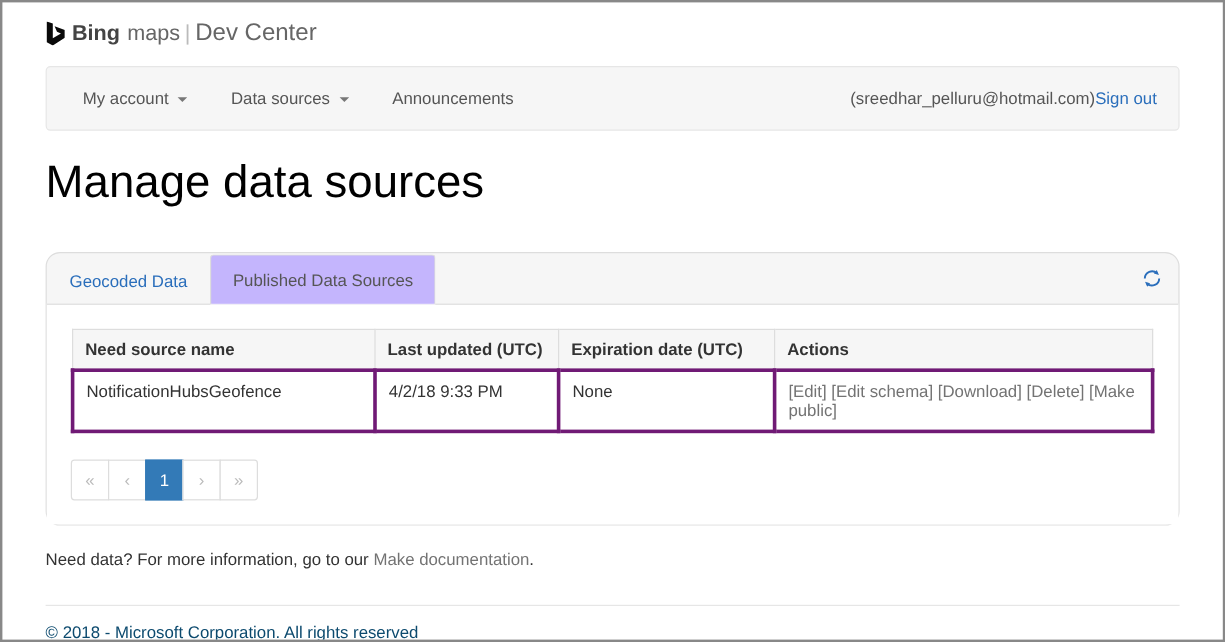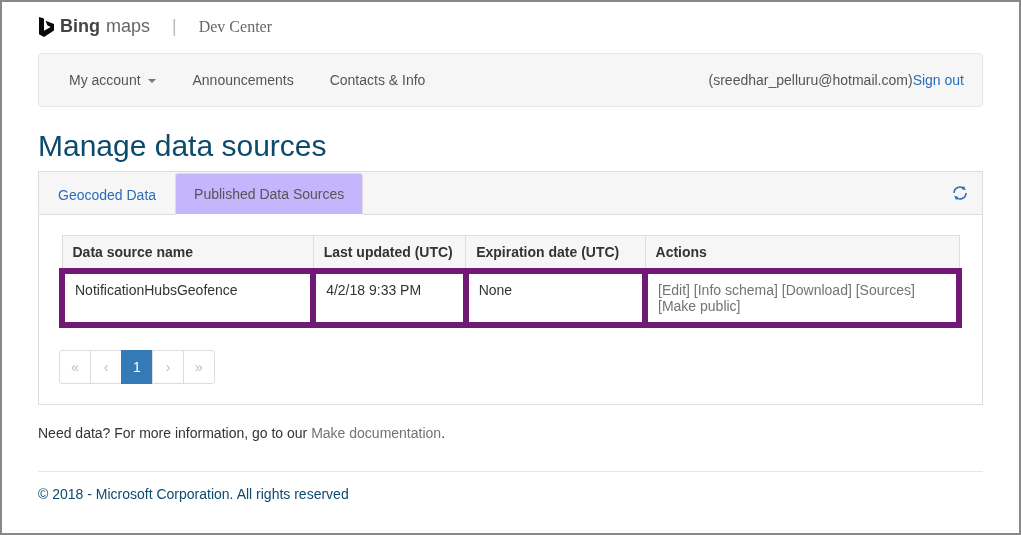--- a/index.html
+++ b/index.html
@@ -17,35 +17,35 @@
     background: #fff;
     position: relative;
     overflow: hidden;
   }
   .container {
     padding: 14px 36px 0 36px;
   }
   .logo-row {
     display: flex;
     align-items: center;
-    gap: 18px;
+    gap: 0;
     margin-bottom: 16px;
     color: #666;
   }
   .bing-logo {
     display: flex;
     align-items: center;
     gap: 6px;
     font-size: 18px;
   }
   .bing-logo svg { display:block; }
   .bing-text { font-weight: 600; color: #444; }
   .maps-text { font-weight: 400; color: #666; }
   .vr { color: #bbb; margin: 0 4px; font-size: 18px; }
-  .devcenter { font-family: Liberation Serif, serif; font-size: 16px; color: #666; font-weight: 300; }
+  .devcenter { font-family: Liberation Sans, sans-serif; font-size: 20px; color: #666; font-weight: 300; }
 
   .navbar {
     background: #f6f6f6;
     border: 1px solid #e6e6e6;
     border-radius: 4px;
     display: flex;
     align-items: center;
     padding: 0 12px;
     height: 54px;
     margin-bottom: 22px;
@@ -65,29 +65,29 @@
     border-left: 4px solid transparent;
     border-right: 4px solid transparent;
     border-top: 4px solid #777;
     vertical-align: middle;
   }
   .user-email { color: #555; }
   .signout { color: #2a6ebb; cursor: pointer; padding-right: 6px; }
 
   h1.page-title {
     font-weight: 300;
-    font-size: 30px;
-    color: #0c4a6e;
-    margin: 0 0 8px 0;
+    font-size: 38px;
+    color: #000000;
+    margin: 0 0 36px 0;
     font-family: "Segoe UI Light", "Segoe UI", Arial, sans-serif;
   }
 
   .tab-panel {
     border: 1px solid #ddd;
-    border-radius: 0;
+    border-radius: 12px;
     background: #f6f6f6;
     padding: 0;
   }
   .tabs {
     display: flex;
     align-items: center;
     position: relative;
     padding-top: 0;
   }
   .tab {
@@ -127,21 +127,21 @@
   }
   table.data th {
     text-align: left;
     background: #f6f6f6;
     border: 1px solid #ddd;
     padding: 8px 10px;
     font-weight: 700;
     color: #333;
   }
   table.data td {
-    border: 6px solid #701a75;
+    border: 3px solid #701a75;
     padding: 8px 10px;
     vertical-align: top;
   }
   .alink { color: #737373; cursor: pointer; }
 
   .pagination {
     display: flex;
     margin-top: 22px;
   }
   .pagination .pg {
@@ -193,24 +193,25 @@
       <span class="devcenter">Dev Center</span>
     </div>
 
     <div class="navbar">
       <div class="nav-left">
         <div class="nav-item">
           <span>My account</span>
           <span class="caret"></span>
         </div>
         <div class="nav-item">
+          <span>Data sources</span>
+          <span class="caret"></span>
+        </div>
+        <div class="nav-item">
           <span>Announcements</span>
-        </div>
-        <div class="nav-item">
-          <span>Contacts &amp; Info</span>
         </div>
       </div>
       <div class="nav-right">
         <span class="user-email">(sreedhar_pelluru@hotmail.com)</span>
         <span class="signout">Sign out</span>
       </div>
     </div>
 
     <h1 class="page-title">Manage data sources</h1>
 
@@ -227,36 +228,36 @@
               <path fill="none" stroke="#2a6ebb" stroke-width="1.6" d="M2 8a6 6 0 0 1 10.2-4.2M14 8a6 6 0 0 1-10.2 4.2"></path>
               <path fill="#2a6ebb" d="M12 1l1.8 4.2L9.6 4zM4 15l-1.8-4.2L6.4 12z"></path>
             </svg>
         </div>
       </div>
 
       <div class="table-wrap">
         <table class="data">
           <thead>
             <tr>
-              <th style="width:28%">Data source name</th>
+              <th style="width:28%">Need source name</th>
               <th style="width:17%">Last updated (UTC)</th>
               <th style="width:20%">Expiration date (UTC)</th>
               <th>Actions</th>
             </tr>
           </thead>
           <tbody>
             <tr>
               <td>NotificationHubsGeofence</td>
               <td>4/2/18 9:33 PM</td>
               <td>None</td>
               <td>
                 <span class="alink">[Edit]</span>
-                <span class="alink">[Info schema]</span>
+                <span class="alink">[Edit schema]</span>
                 <span class="alink">[Download]</span>
-                <span class="alink">[Sources]</span>
+                <span class="alink">[Delete]</span>
                 <span class="alink">[Make public]</span>
               </td>
             </tr>
           </tbody>
         </table>
 
         <div class="pagination">
           <div class="pg disabled">«</div>
           <div class="pg disabled">‹</div>
           <div class="pg active">1</div>

